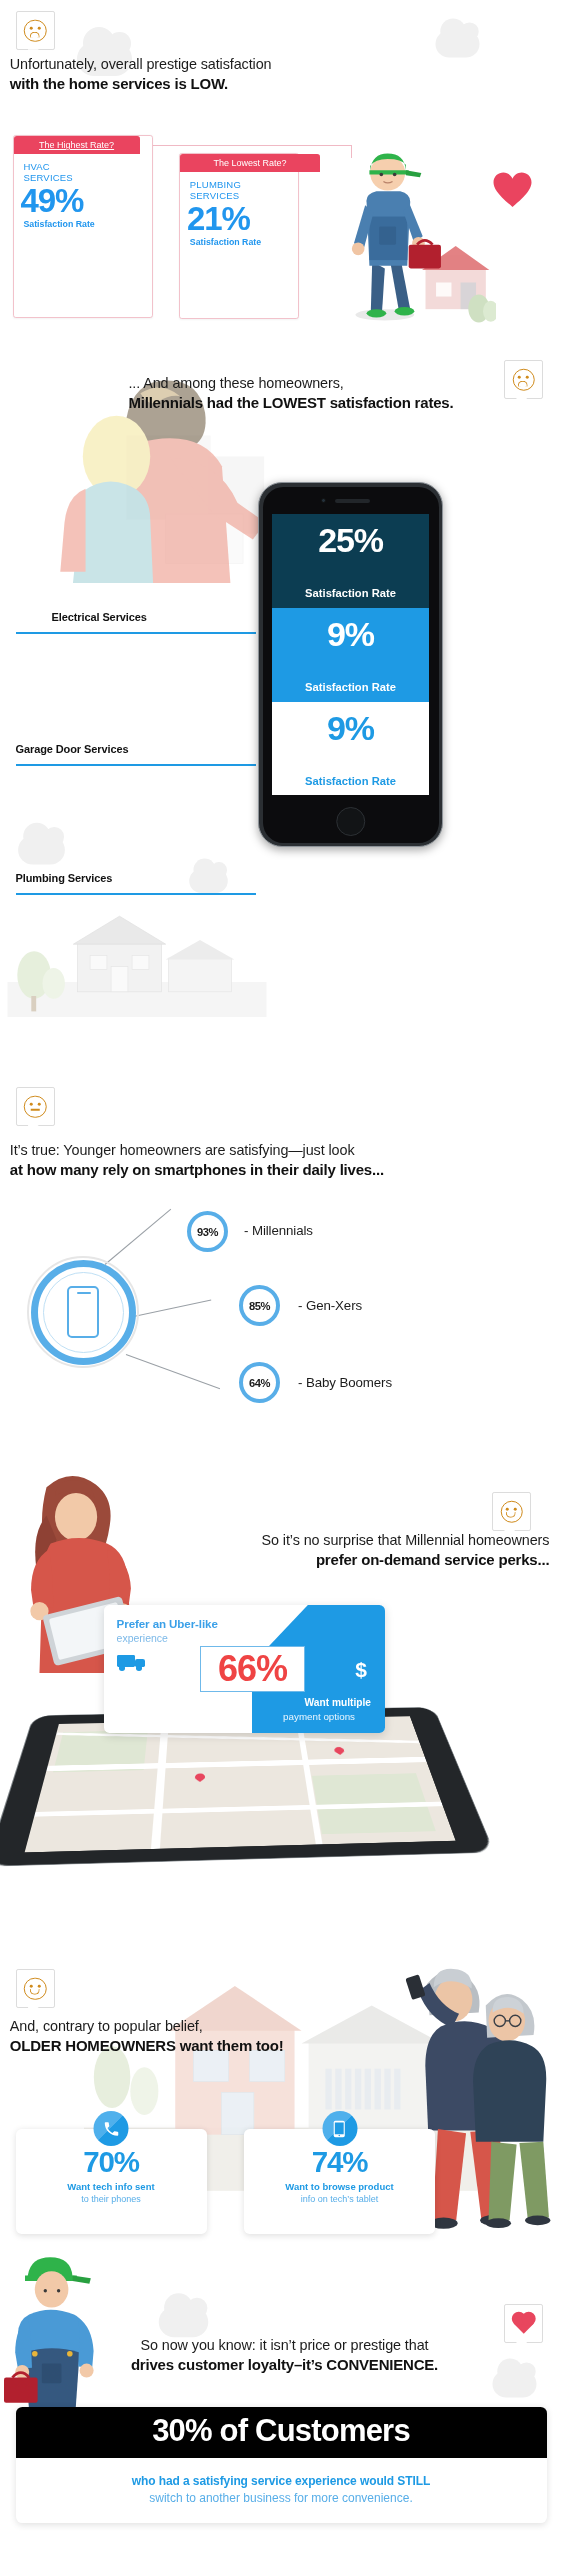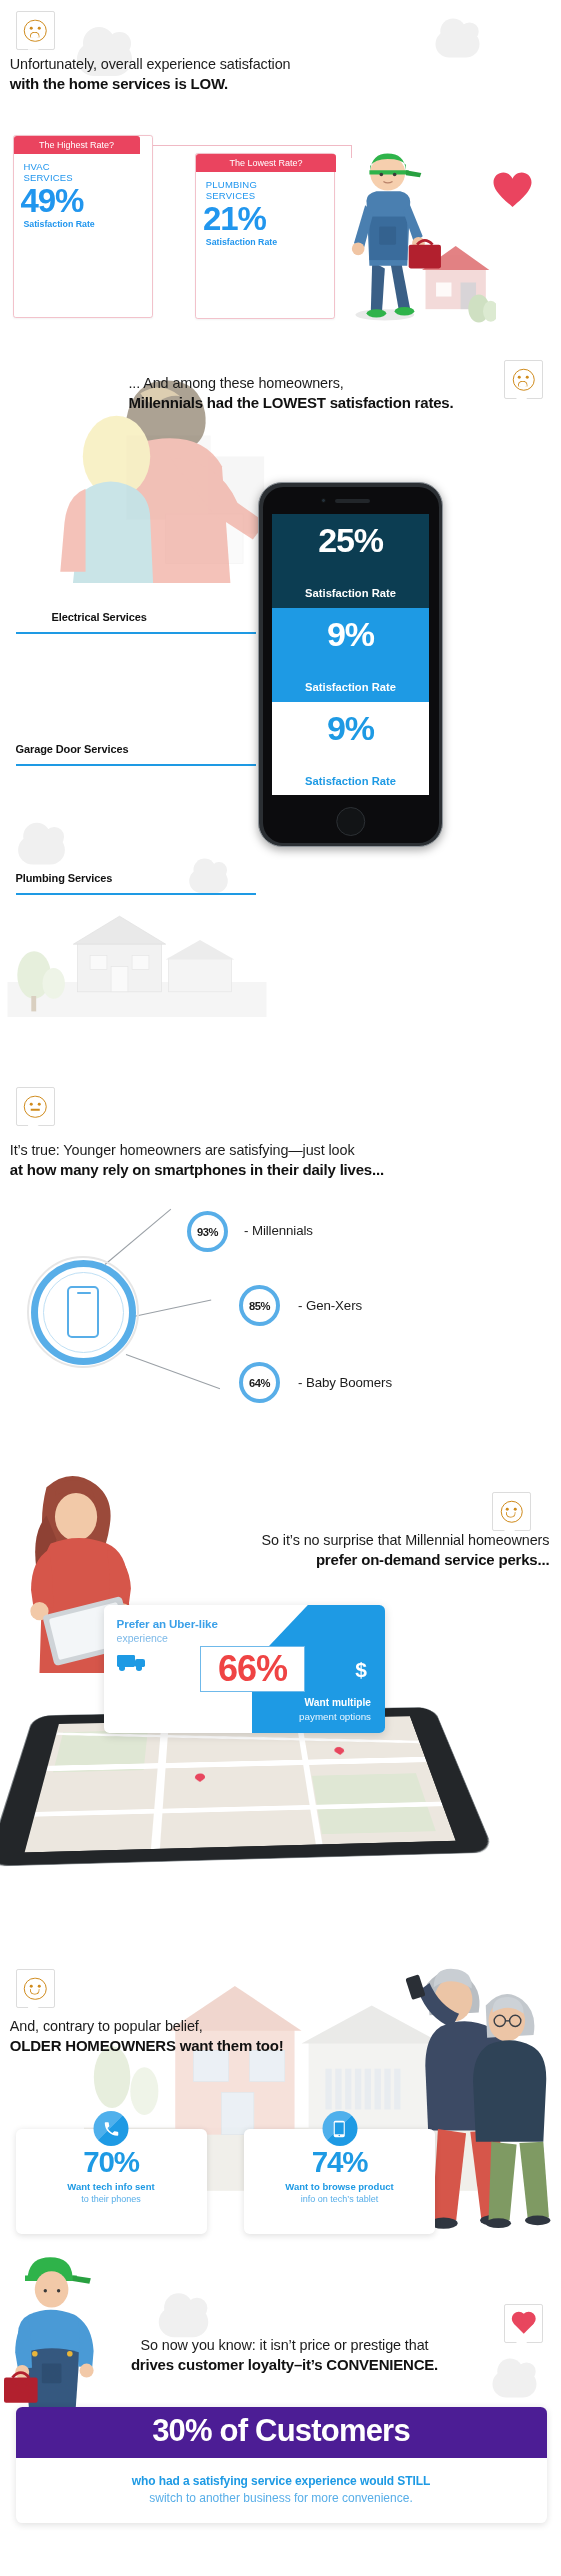--- a/index.html
+++ b/index.html
@@ -397,21 +397,21 @@
   }
   .uber-card .dollar {
     position: absolute; right: 18px; top: 53px;
     font-size: 21px; font-weight: 700; color: #fff;
   }
   .uber-card .want {
     position: absolute; right: 14px; bottom: 25px;
     font-size: 10.2px; font-weight: 700; color: #fff; text-align: right;
   }
   .uber-card .want2 {
-    position: absolute; right: 14px; bottom: 11.2px;
+    position: absolute; right: 30px; bottom: 11.2px;
     font-size: 9.8px; font-weight: 400; color: #eaf6ff; text-align: left;
   }
 
   
   .s5-text { position: absolute; left: 9.8px; top: 2017px; width: 449px; z-index: 7; }
   .house-bg { position: absolute; z-index: 1; }
 
   .tech-card {
     position: absolute;
     background: #fff;
@@ -448,21 +448,21 @@
     position: absolute;
     left: 15.5px; top: 2407px;
     width: 531px;
     background: #fff;
     border-radius: 6.3px;
     z-index: 7;
     box-shadow: 0 1.4px 7px rgba(0,0,0,0.12);
     overflow: hidden;
   }
   .final-card .hdr {
-    background: #4c1d95;
+    background: #000000;
     color: #fff;
     font-size: 31px; font-weight: 700;
     text-align: center;
     letter-spacing: -0.8px;
     padding: 6.3px 0 9px;
   }
   .final-card .b1 {
     font-size: 12px; font-weight: 700; color: #1e9ae4;
     text-align: center; margin-top: 15.5px; letter-spacing: -0.1px;
   }
@@ -482,38 +482,38 @@
   <div class="emoji-box" style="left:15.5px; top:11.2px;">
     <div class="emoji-glyph">
       <span class="eye l"></span>
         <span class="eye r"></span>
         <span class="mouth-sad"></span>
     </div>
     <div class="tail"></div>
   </div>
 
   <div class="s1-text">
-    <div class="t-light">Unfortunately, overall experience satisfaction</div>
+    <div class="t-light">Unfortunately, overall prestige satisfaction</div>
     <div class="t-bold">with the home services is LOW.</div>
   </div>
 
   <div class="connector" style="left:119px; top:145px; width:232px;"></div>
   <div class="connector-v" style="left:351px; top:145px; height:12.6px;"></div>
 
   <div class="rate-card" style="left:12.6px; top:135px; width:140px; height:183px;">
-    <div class="ribbon" style="width:126px;">The Highest Rate?</div>
+    <div class="ribbon" style="width:126px;text-decoration:underline;">The Highest Rate?</div>
     <div class="svc">
       <div>HVAC</div>
       <div>SERVICES</div>
     </div>
     <div class="big">49%</div>
     <div class="sub">Satisfaction Rate</div>
   </div>
 
-  <div class="rate-card" style="left:195px; top:153px; width:140px; height:166px;">
+  <div class="rate-card" style="left:179px; top:153px; width:120px; height:166px;">
     <div class="ribbon" style="width:140px; border-radius:2.8px 2.8px 0 0;">The Lowest Rate?</div>
     <div class="svc">
       <div>PLUMBING</div>
       <div>SERVICES</div>
     </div>
     <div class="big">21%</div>
     <div class="sub">Satisfaction Rate</div>
   </div>
 
   <svg class="worker1" style="left:341px; top:138px;" width="155" height="188" viewBox="0 0 220 268">

